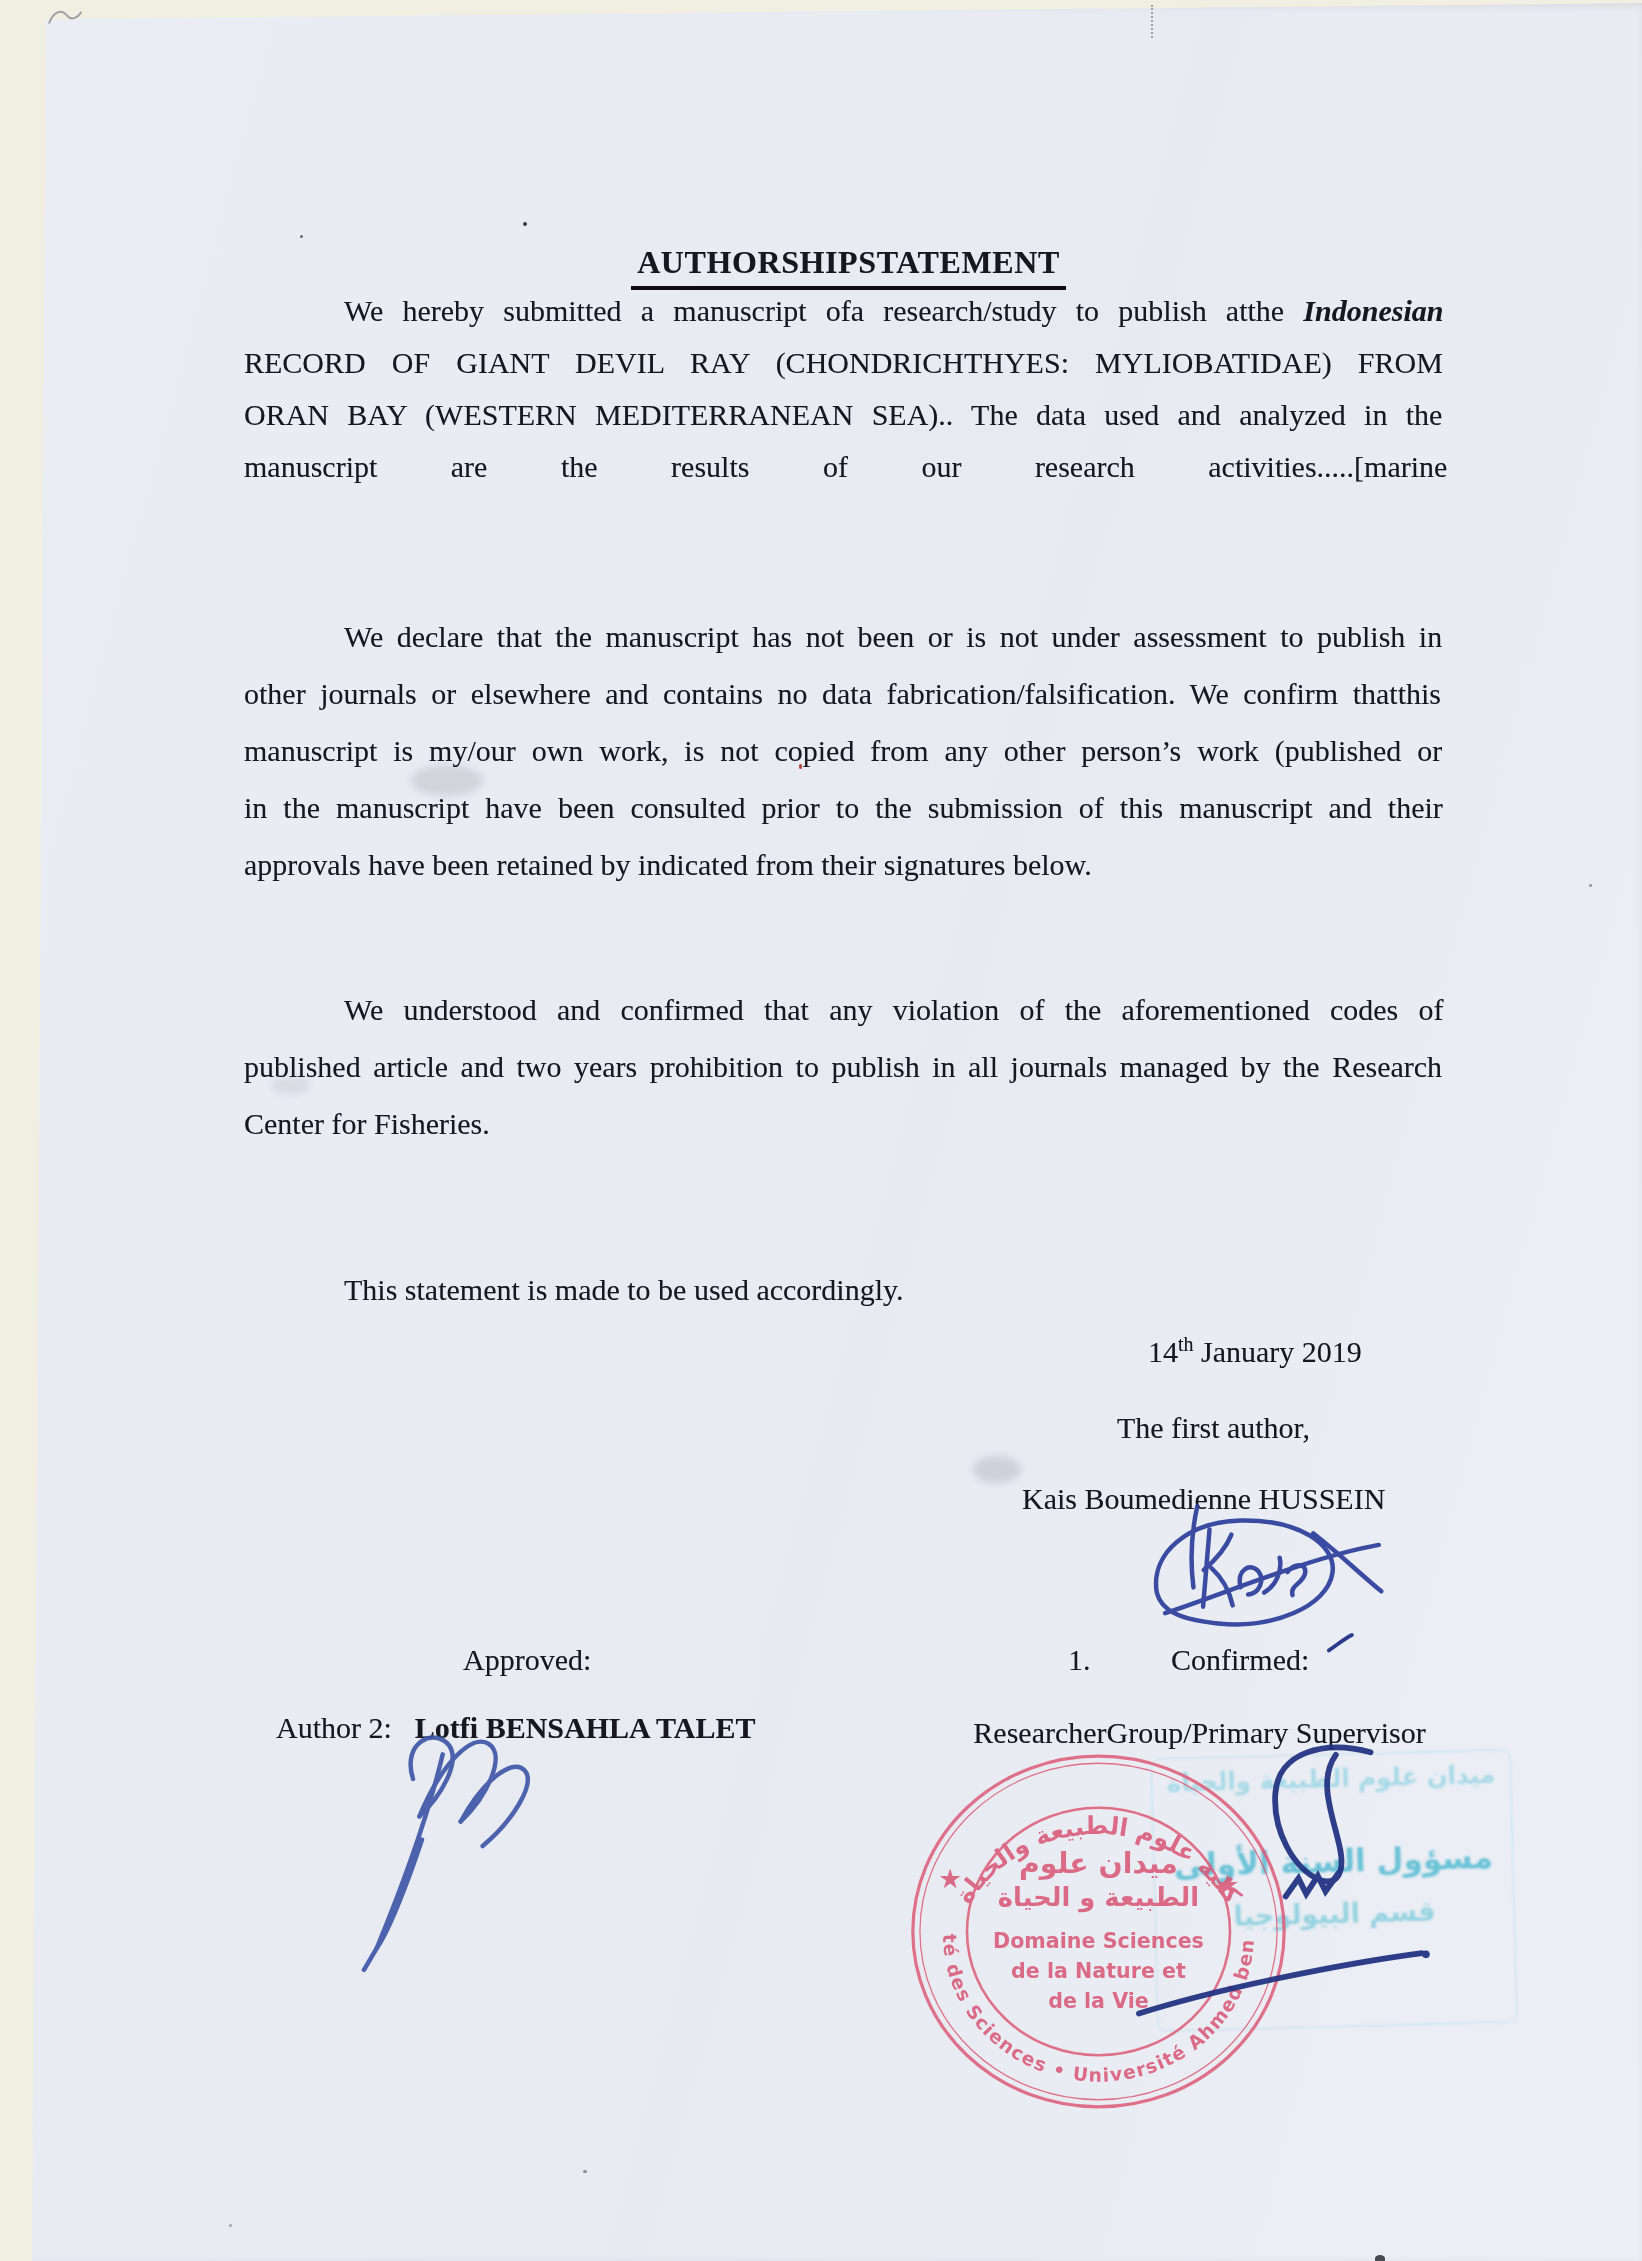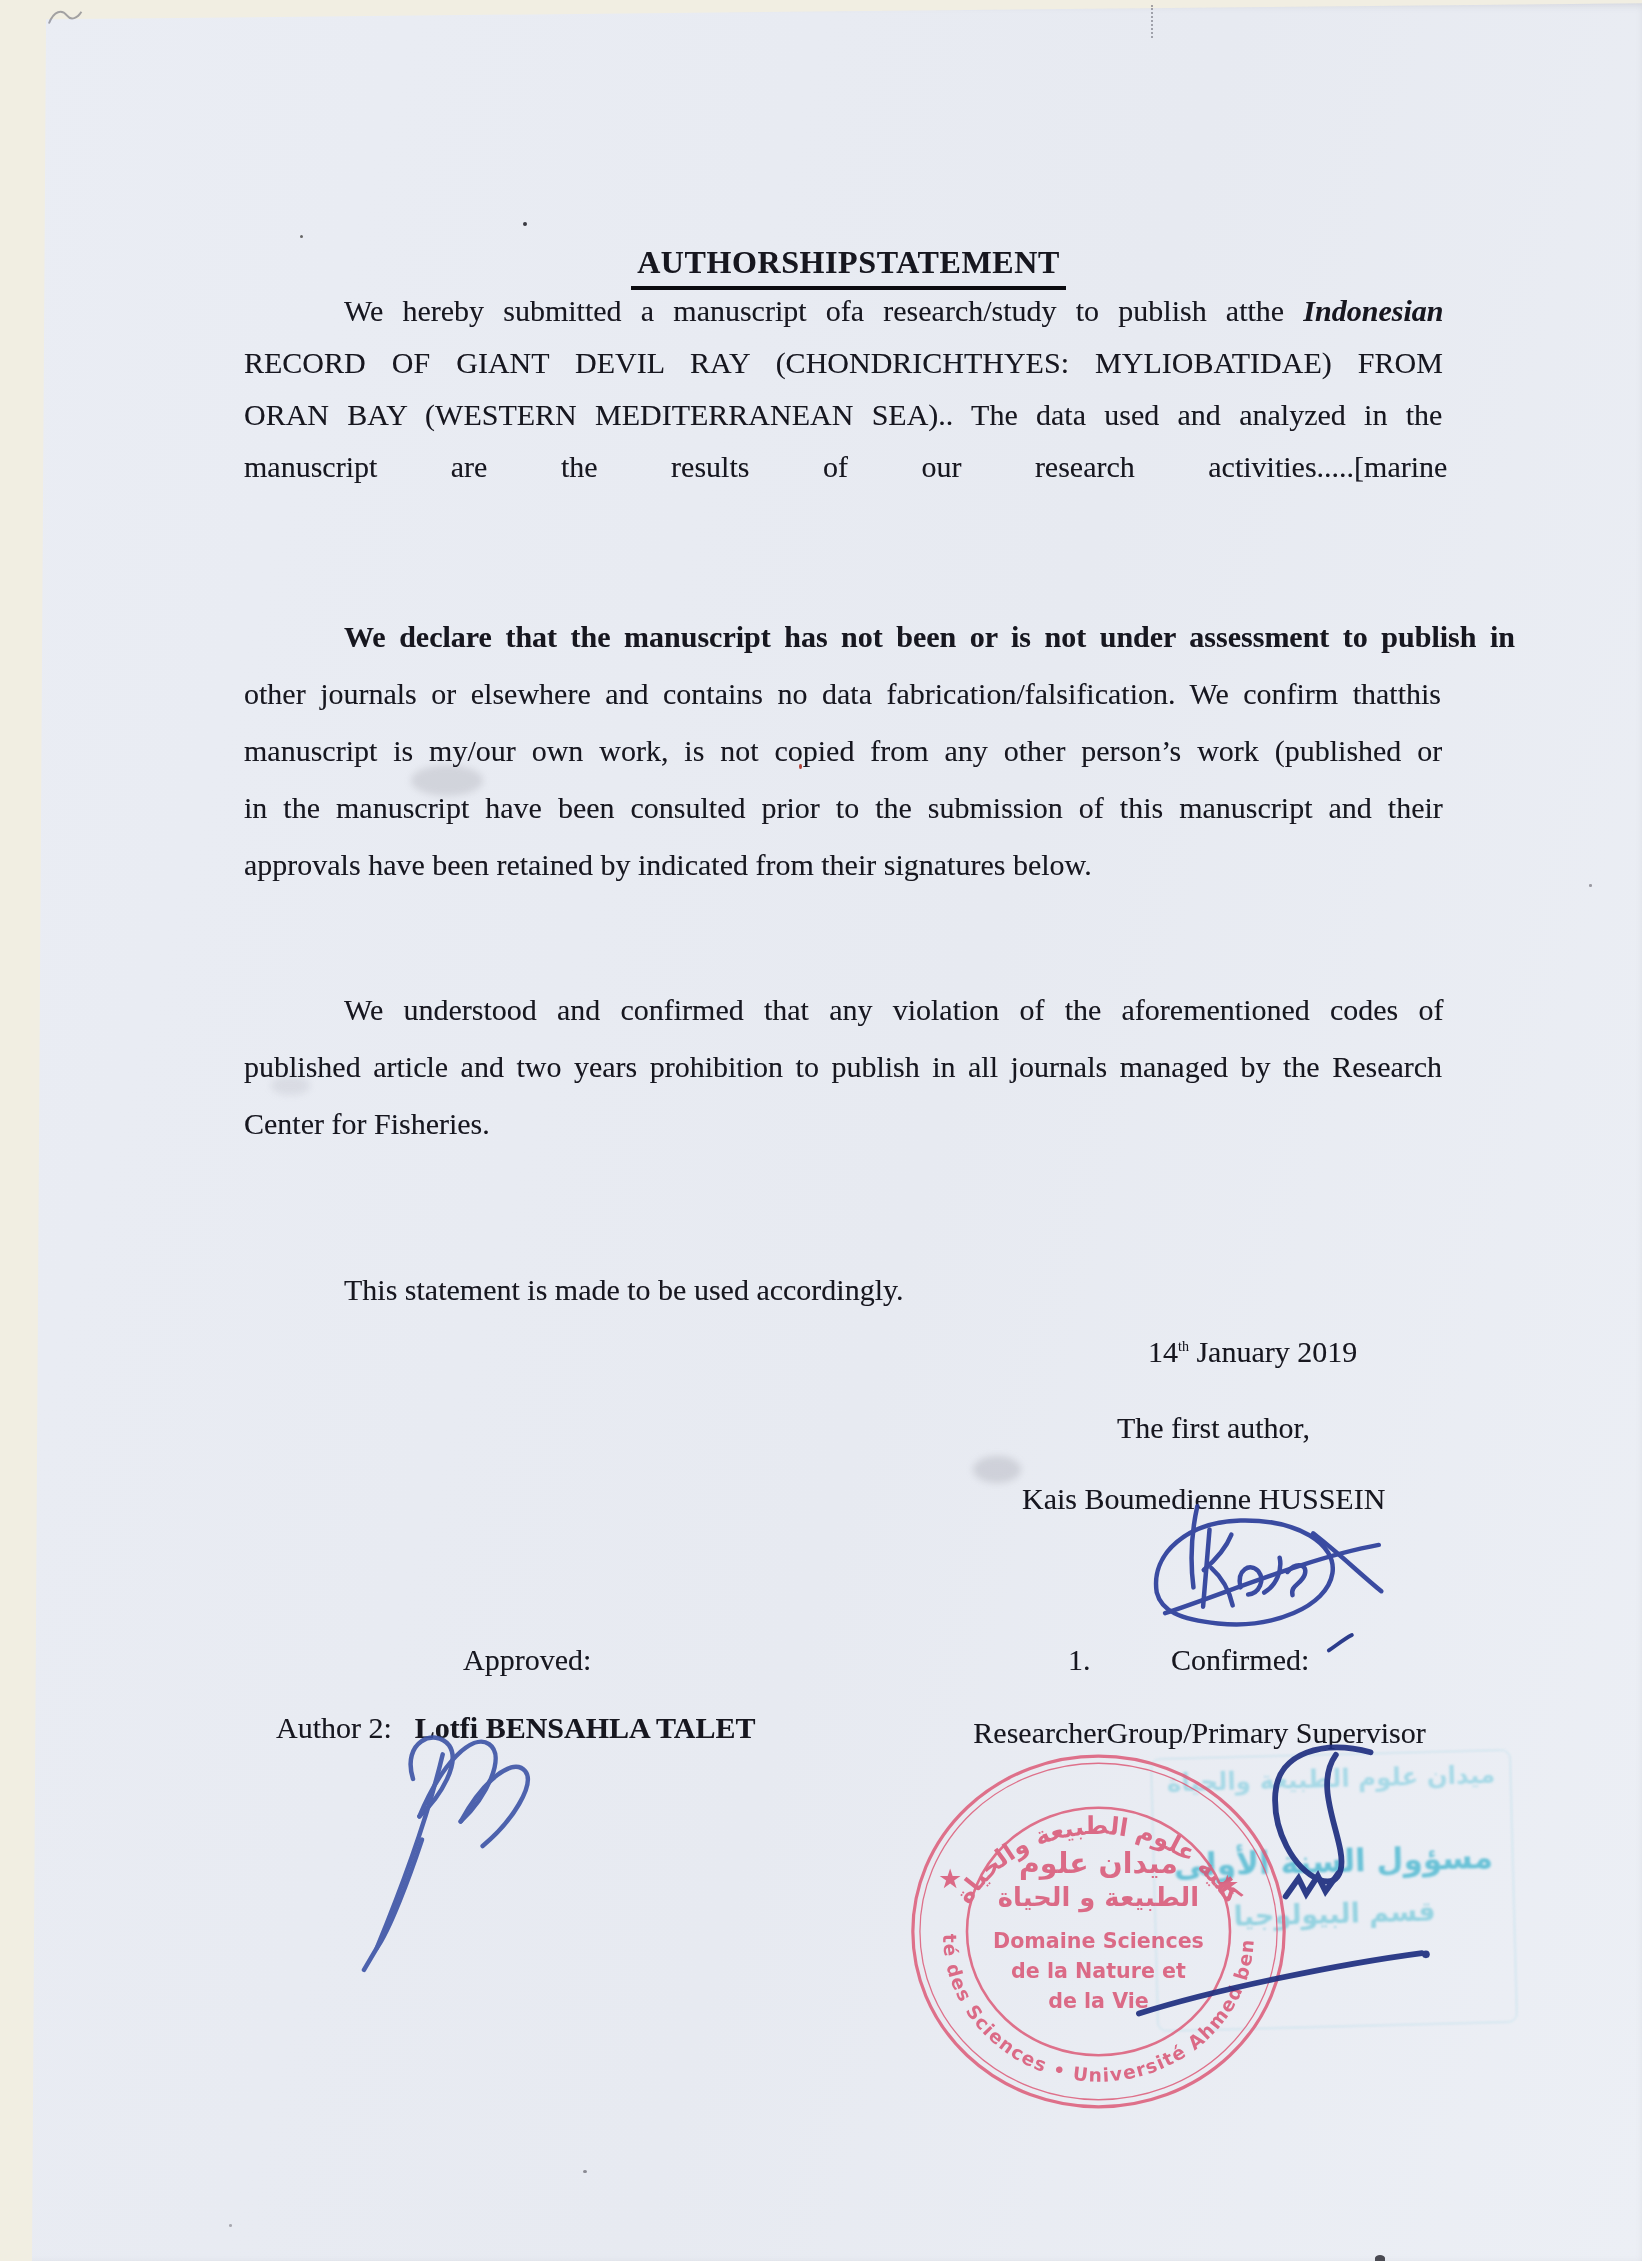--- a/index.html
+++ b/index.html
@@ -26,21 +26,21 @@
   .title-text{
     display:inline-block;font-weight:bold;font-size:32px;letter-spacing:0.6px;
     border-bottom:4.5px solid #0b0b10;padding:0 6.4px 4.5px 6.4px;
   }
   .para{position:absolute;left:244px;width:1209px;z-index:5;}
   .ln{white-space:nowrap;overflow:visible;}
   .p1 .ln{height:52px;}
   .p2 .ln,.p3 .ln{height:57px;}
   .indent{text-indent:100px;}
   .bi{font-weight:bold;font-style:italic;}
-  sup{font-size:14px;vertical-align:super;line-height:0;}
+  sup{font-size:20px;vertical-align:super;line-height:0;}
   
   .teal-stamp{
     left:1154px;top:1754px;width:358px;height:271px;z-index:1;
     border:1.9px solid rgba(90,195,215,.28);border-radius:9px;
     transform:rotate(-1.5deg);filter:blur(1px);
     text-align:center;font-family:"DejaVu Sans",sans-serif;font-weight:bold;direction:rtl;
   }
   .teal-l1{margin-top:9px;font-size:24.5px;color:rgba(86,194,214,.45);}
   .teal-l2{margin-top:50px;font-size:31px;color:rgba(64,180,205,.75);}
   .teal-l3{margin-top:19.3px;font-size:27px;color:rgba(80,190,210,.55);}
@@ -74,21 +74,21 @@
 </div>
 
 <div class="para p1 serif ink" style="top:291px;">
   <div class="ln jline indent" style="word-spacing: 11.7px;"><span class="lw"><span>We hereby submitted a manuscript ofa research/study to publish atthe </span><span class="bi">Indonesian</span></span></div>
   <div class="ln jline" style="word-spacing: 18.6px;"><span class="lw"><span>RECORD OF GIANT DEVIL RAY (CHONDRICHTHYES: MYLIOBATIDAE) FROM</span></span></div>
   <div class="ln jline" style="word-spacing: 10.8px;"><span class="lw"><span>ORAN BAY (WESTERN MEDITERRANEAN SEA).. The data used and analyzed in the</span></span></div>
   <div class="ln jline" style="word-spacing: 66px;"><span class="lw"><span>manuscript are the results of our research activities.....[marine</span></span></div>
 </div>
 
 <div class="para p2 serif ink" style="top:617px;">
-  <div class="ln jline indent" style="word-spacing: 6px; font-weight: bold;"><span class="lw"><span>We declare that the manuscript has not been or is not under assessment to publish in</span></span></div>
+  <div class="ln jline indent" style="word-spacing: 6px;"><span class="lw"><span>We declare that the manuscript has not been or is not under assessment to publish in</span></span></div>
   <div class="ln jline" style="word-spacing: 7px;"><span class="lw"><span>other journals or elsewhere and contains no data fabrication/falsification. We confirm thatthis</span></span></div>
   <div class="ln jline" style="word-spacing: 8.4px;"><span class="lw"><span>manuscript is my/our own work, is not copied from any other person’s work (published or</span></span></div>
   <div class="ln jline" style="word-spacing: 8.5px;"><span class="lw"><span>in the manuscript have been consulted prior to the submission of this manuscript and their</span></span></div>
   <div class="ln lline"><span class="lw"><span>approvals have been retained by indicated from their signatures below.</span></span></div>
 </div>
 
 <div class="para p3 serif ink" style="top:990px;">
   <div class="ln jline indent" style="word-spacing: 12.7px;"><span class="lw"><span>We understood and confirmed that any violation of the aforementioned codes of</span></span></div>
   <div class="ln jline" style="word-spacing: 5px;"><span class="lw"><span>published article and two years prohibition to publish in all journals managed by the Research</span></span></div>
   <div class="ln lline"><span class="lw"><span>Center for Fisheries.</span></span></div>

